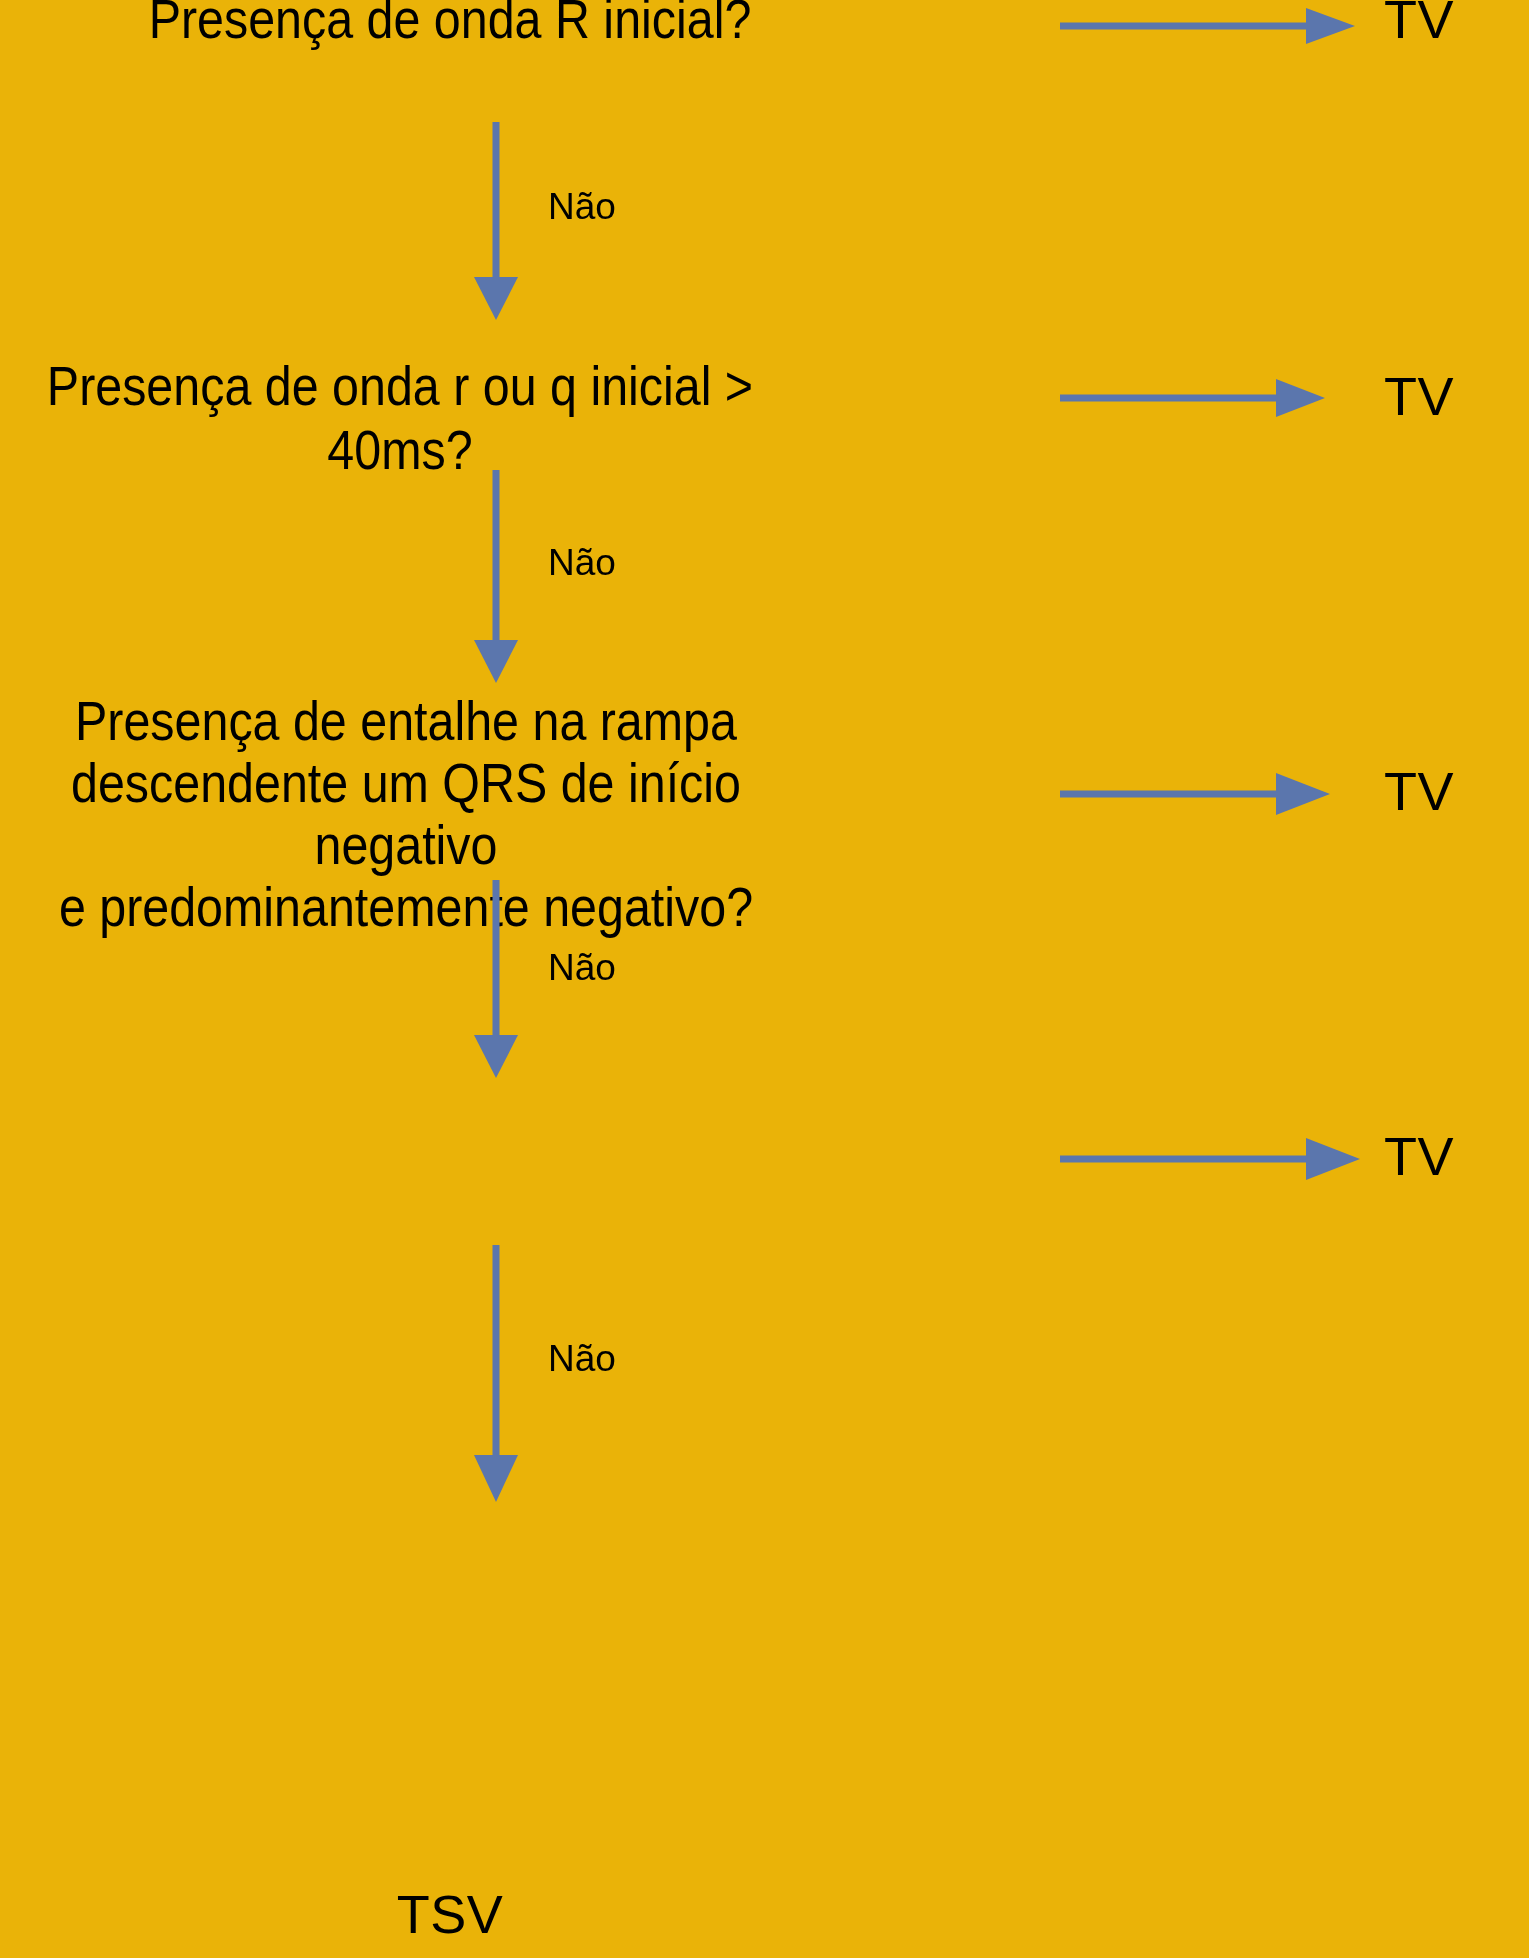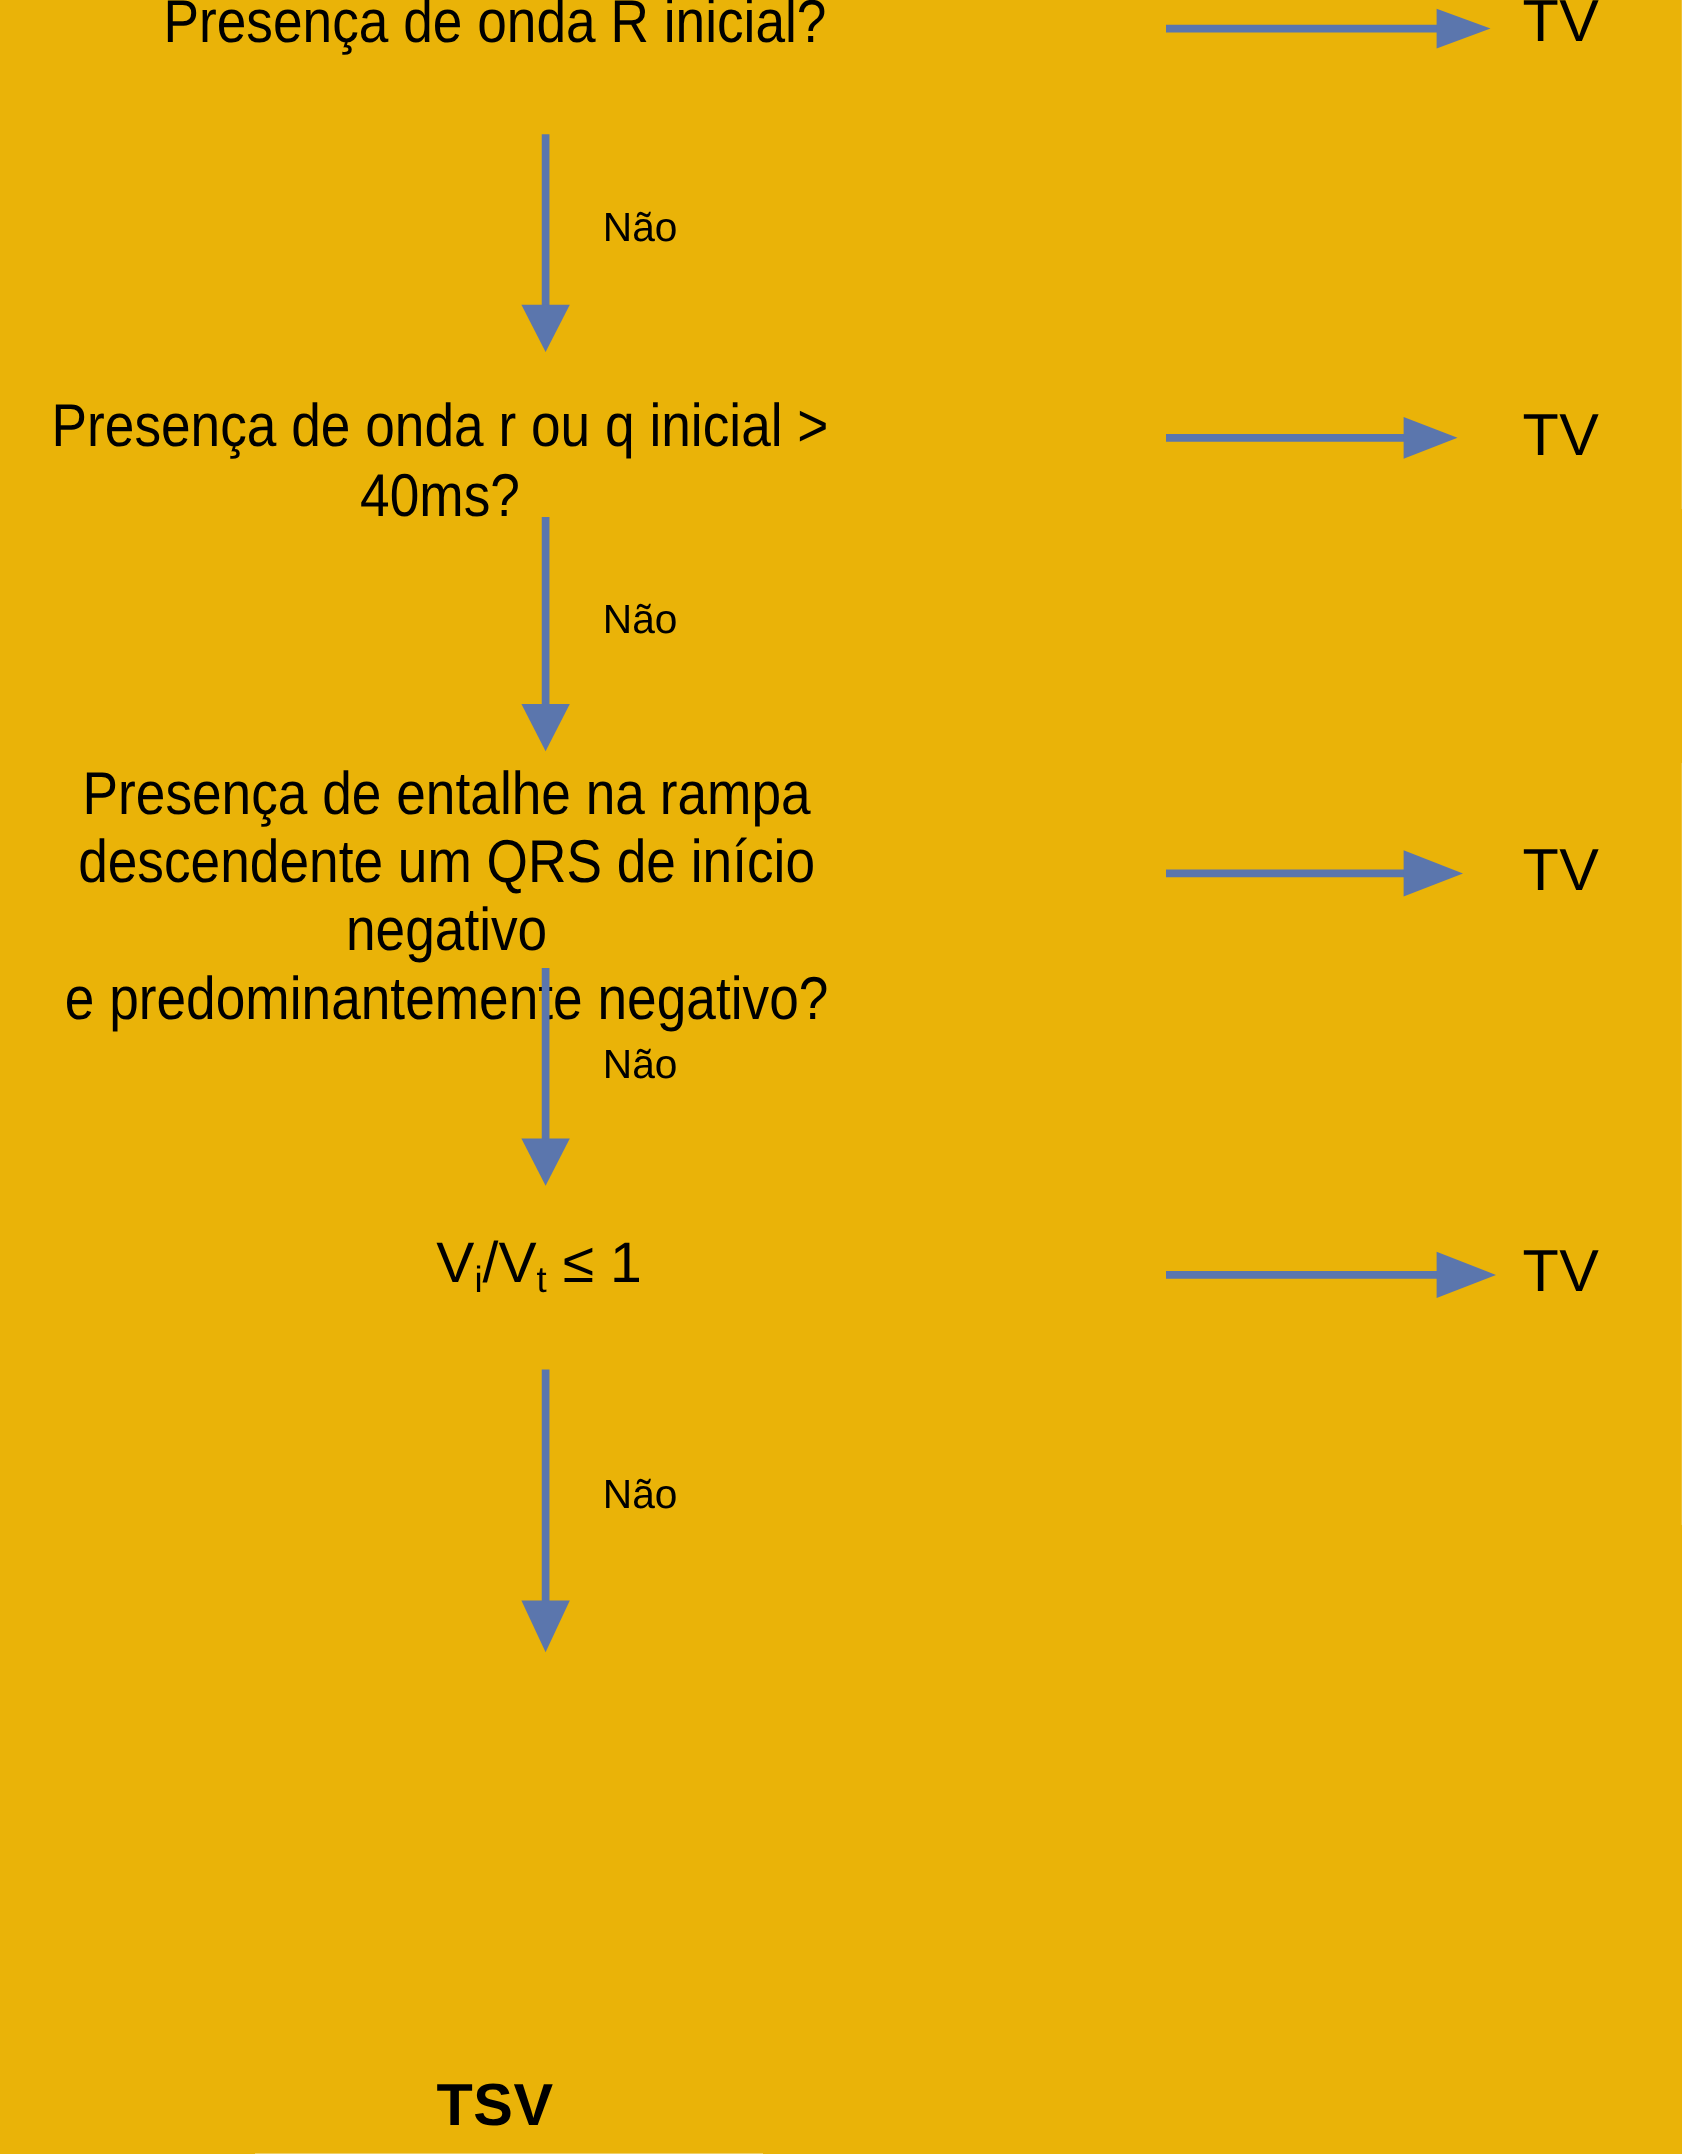--- a/index.html
+++ b/index.html
@@ -50,21 +50,21 @@
   }
 
   .terminal {
     font-size: 54px;
     letter-spacing: 0.5px;
   }
   .tv1 { left: 1384px; top: -12px;  width: 140px; text-align: left; }
   .tv2 { left: 1384px; top: 365px;  width: 140px; text-align: left; }
   .tv3 { left: 1384px; top: 760px;  width: 140px; text-align: left; }
   .tv4 { left: 1384px; top: 1125px; width: 140px; text-align: left; }
-  .tsv { left: 330px;  top: 1883px; width: 240px; text-align: center; font-weight: bold; }
+  .tsv { left: 330px;  top: 1883px; width: 240px; text-align: center; }
 
   .edge-label {
     position: absolute;
     font-size: 37px;
     color: #000000;
     text-align: center;
     white-space: nowrap;
   }
   .lbl1 { left: 548px; top: 186px; }
   .lbl2 { left: 548px; top: 542px; }
@@ -135,21 +135,20 @@
 
   <div class="node terminal tv3">TV</div>
 
   <svg class="arrow-svg va3" viewBox="0 0 52 200">
     <line x1="26" y1="0" x2="26" y2="160" stroke="#5B76AD" stroke-width="7"></line>
     <polygon points="4,155 48,155 26,198" fill="#5B76AD"></polygon>
   </svg>
 
   <div class="edge-label lbl3">Não</div>
 
-  <div class="node formula"><span>V</span><sub>i</sub><span>/V</span><sub>t</sub><span> ≤ 1</span></div>
 
   <svg class="arrow-svg ha4" viewBox="0 0 310 52">
     <line x1="0" y1="26" x2="252" y2="26" stroke="#5B76AD" stroke-width="7"></line>
     <polygon points="246,5 300,26 246,47" fill="#5B76AD"></polygon>
   </svg>
 
   <div class="node terminal tv4">TV</div>
 
   <svg class="arrow-svg va4" viewBox="0 0 52 260">
     <line x1="26" y1="0" x2="26" y2="215" stroke="#5B76AD" stroke-width="7"></line>

